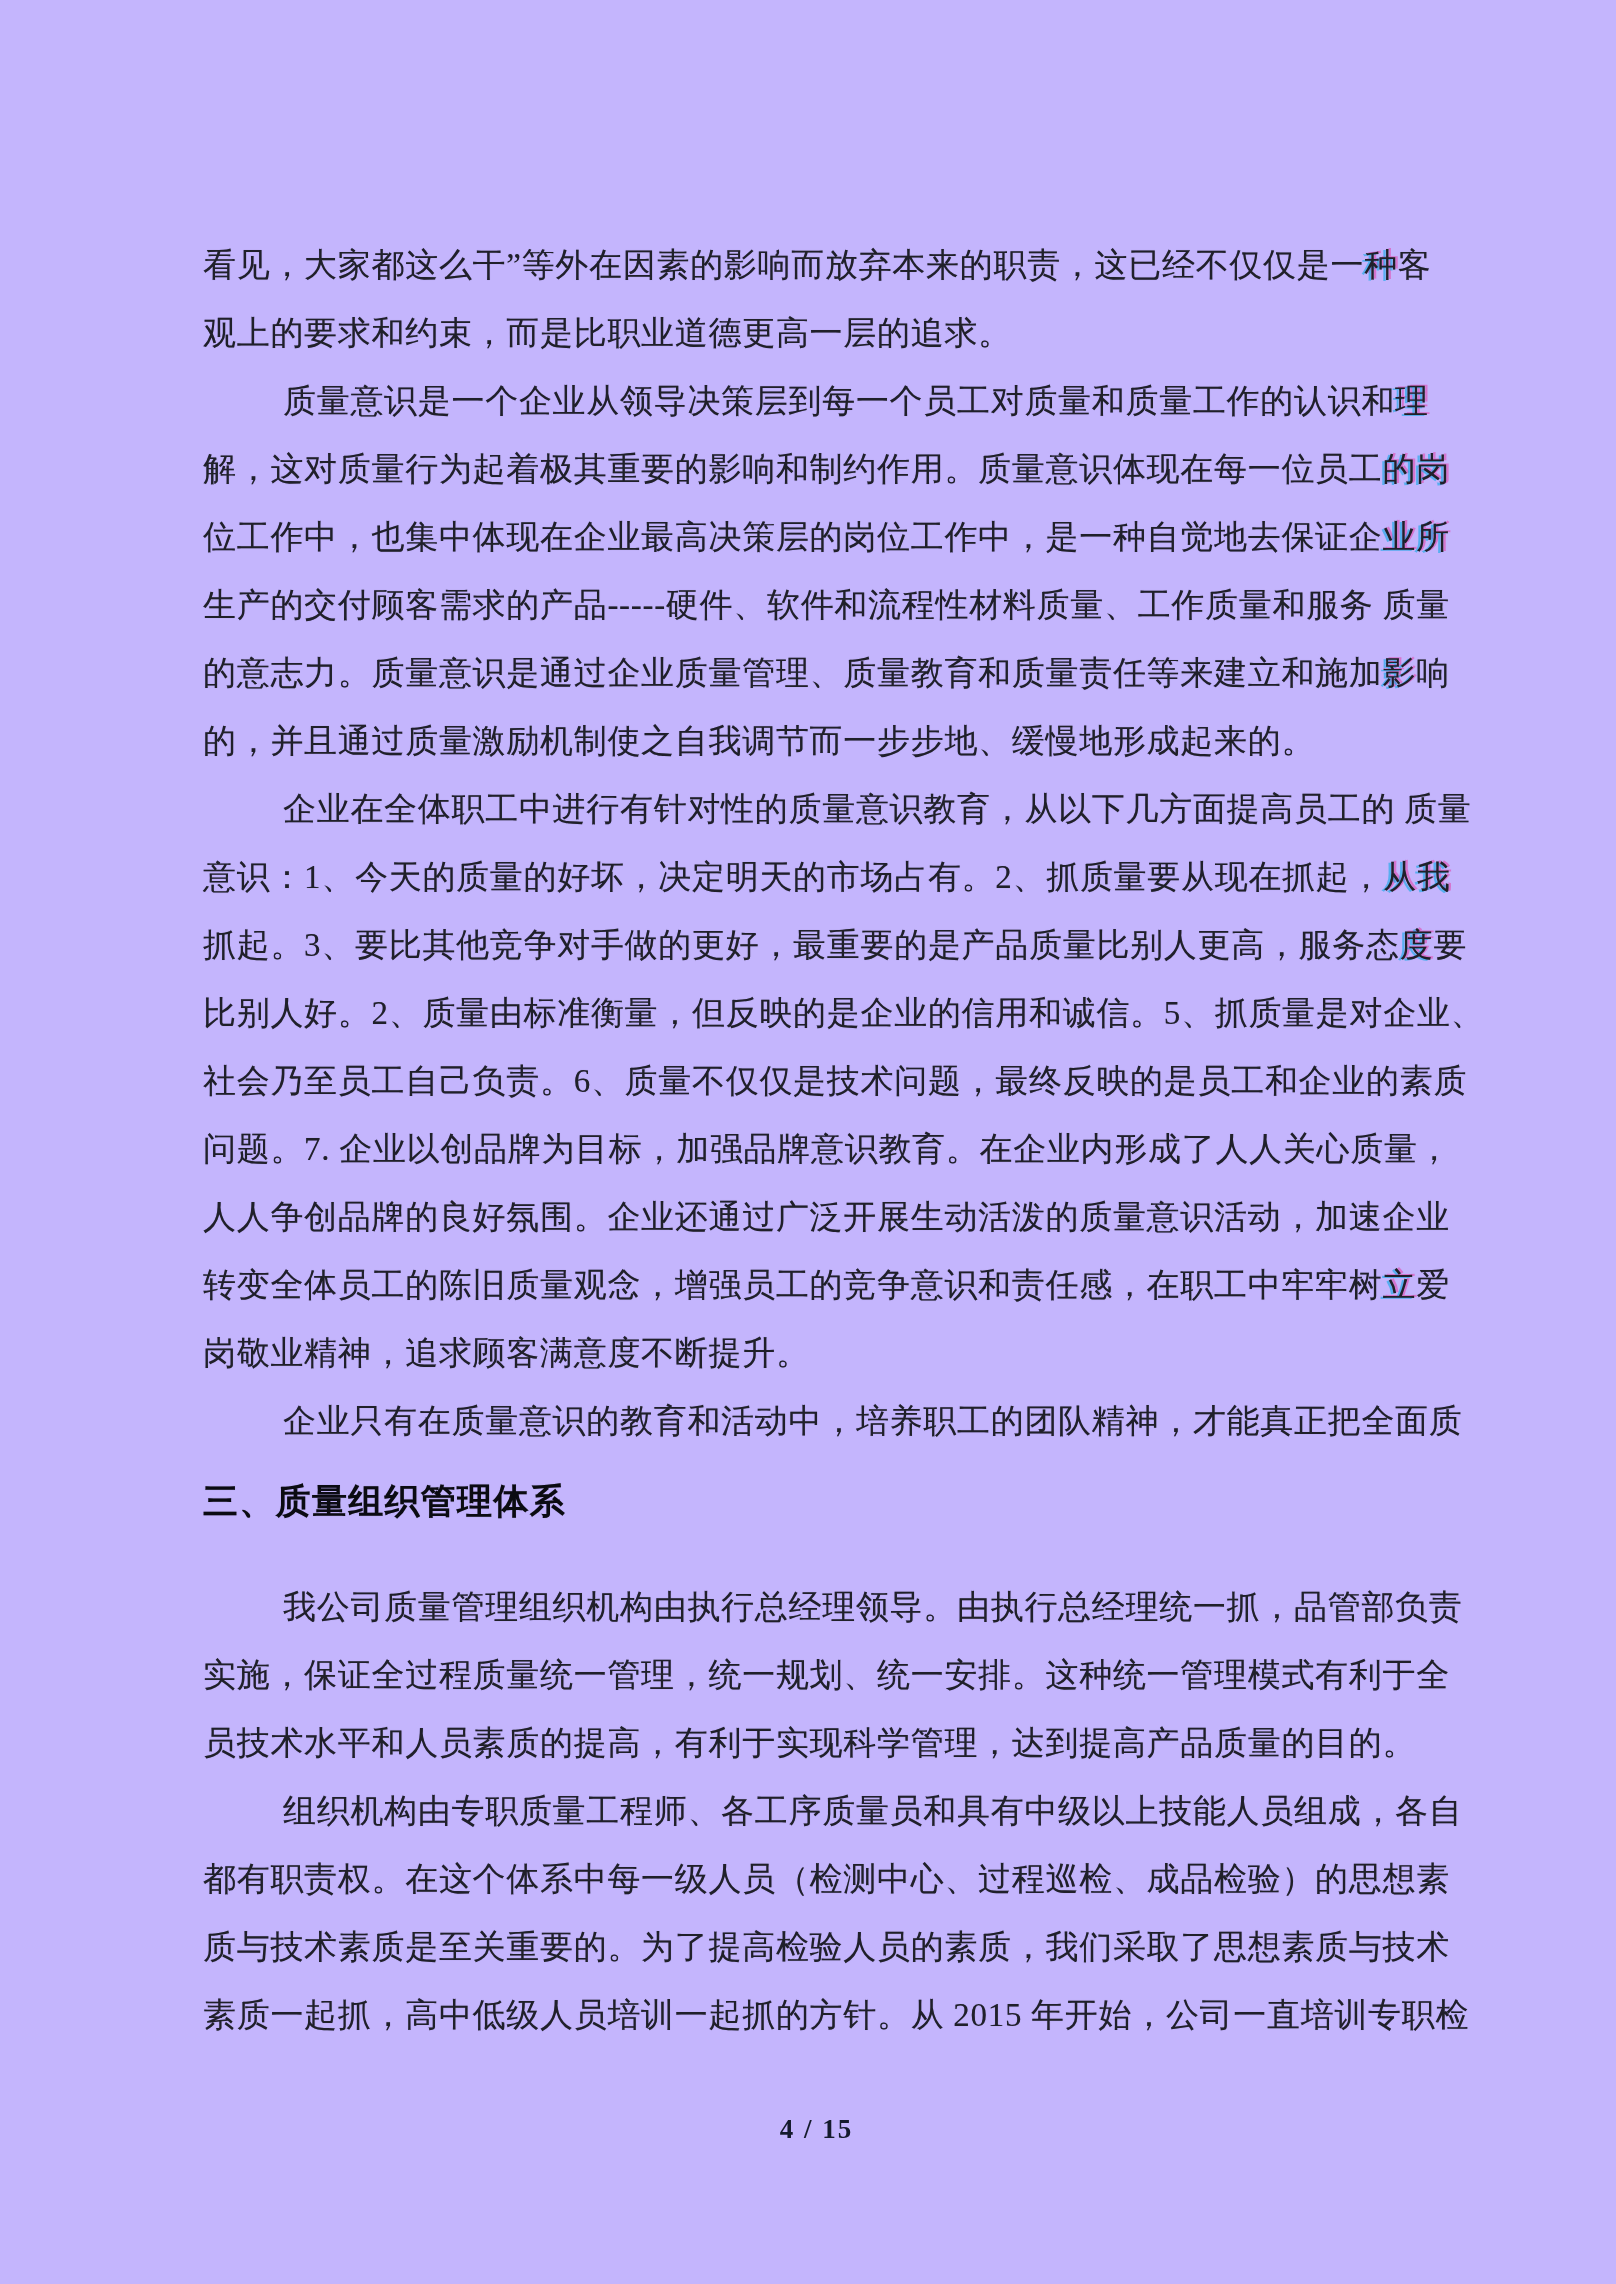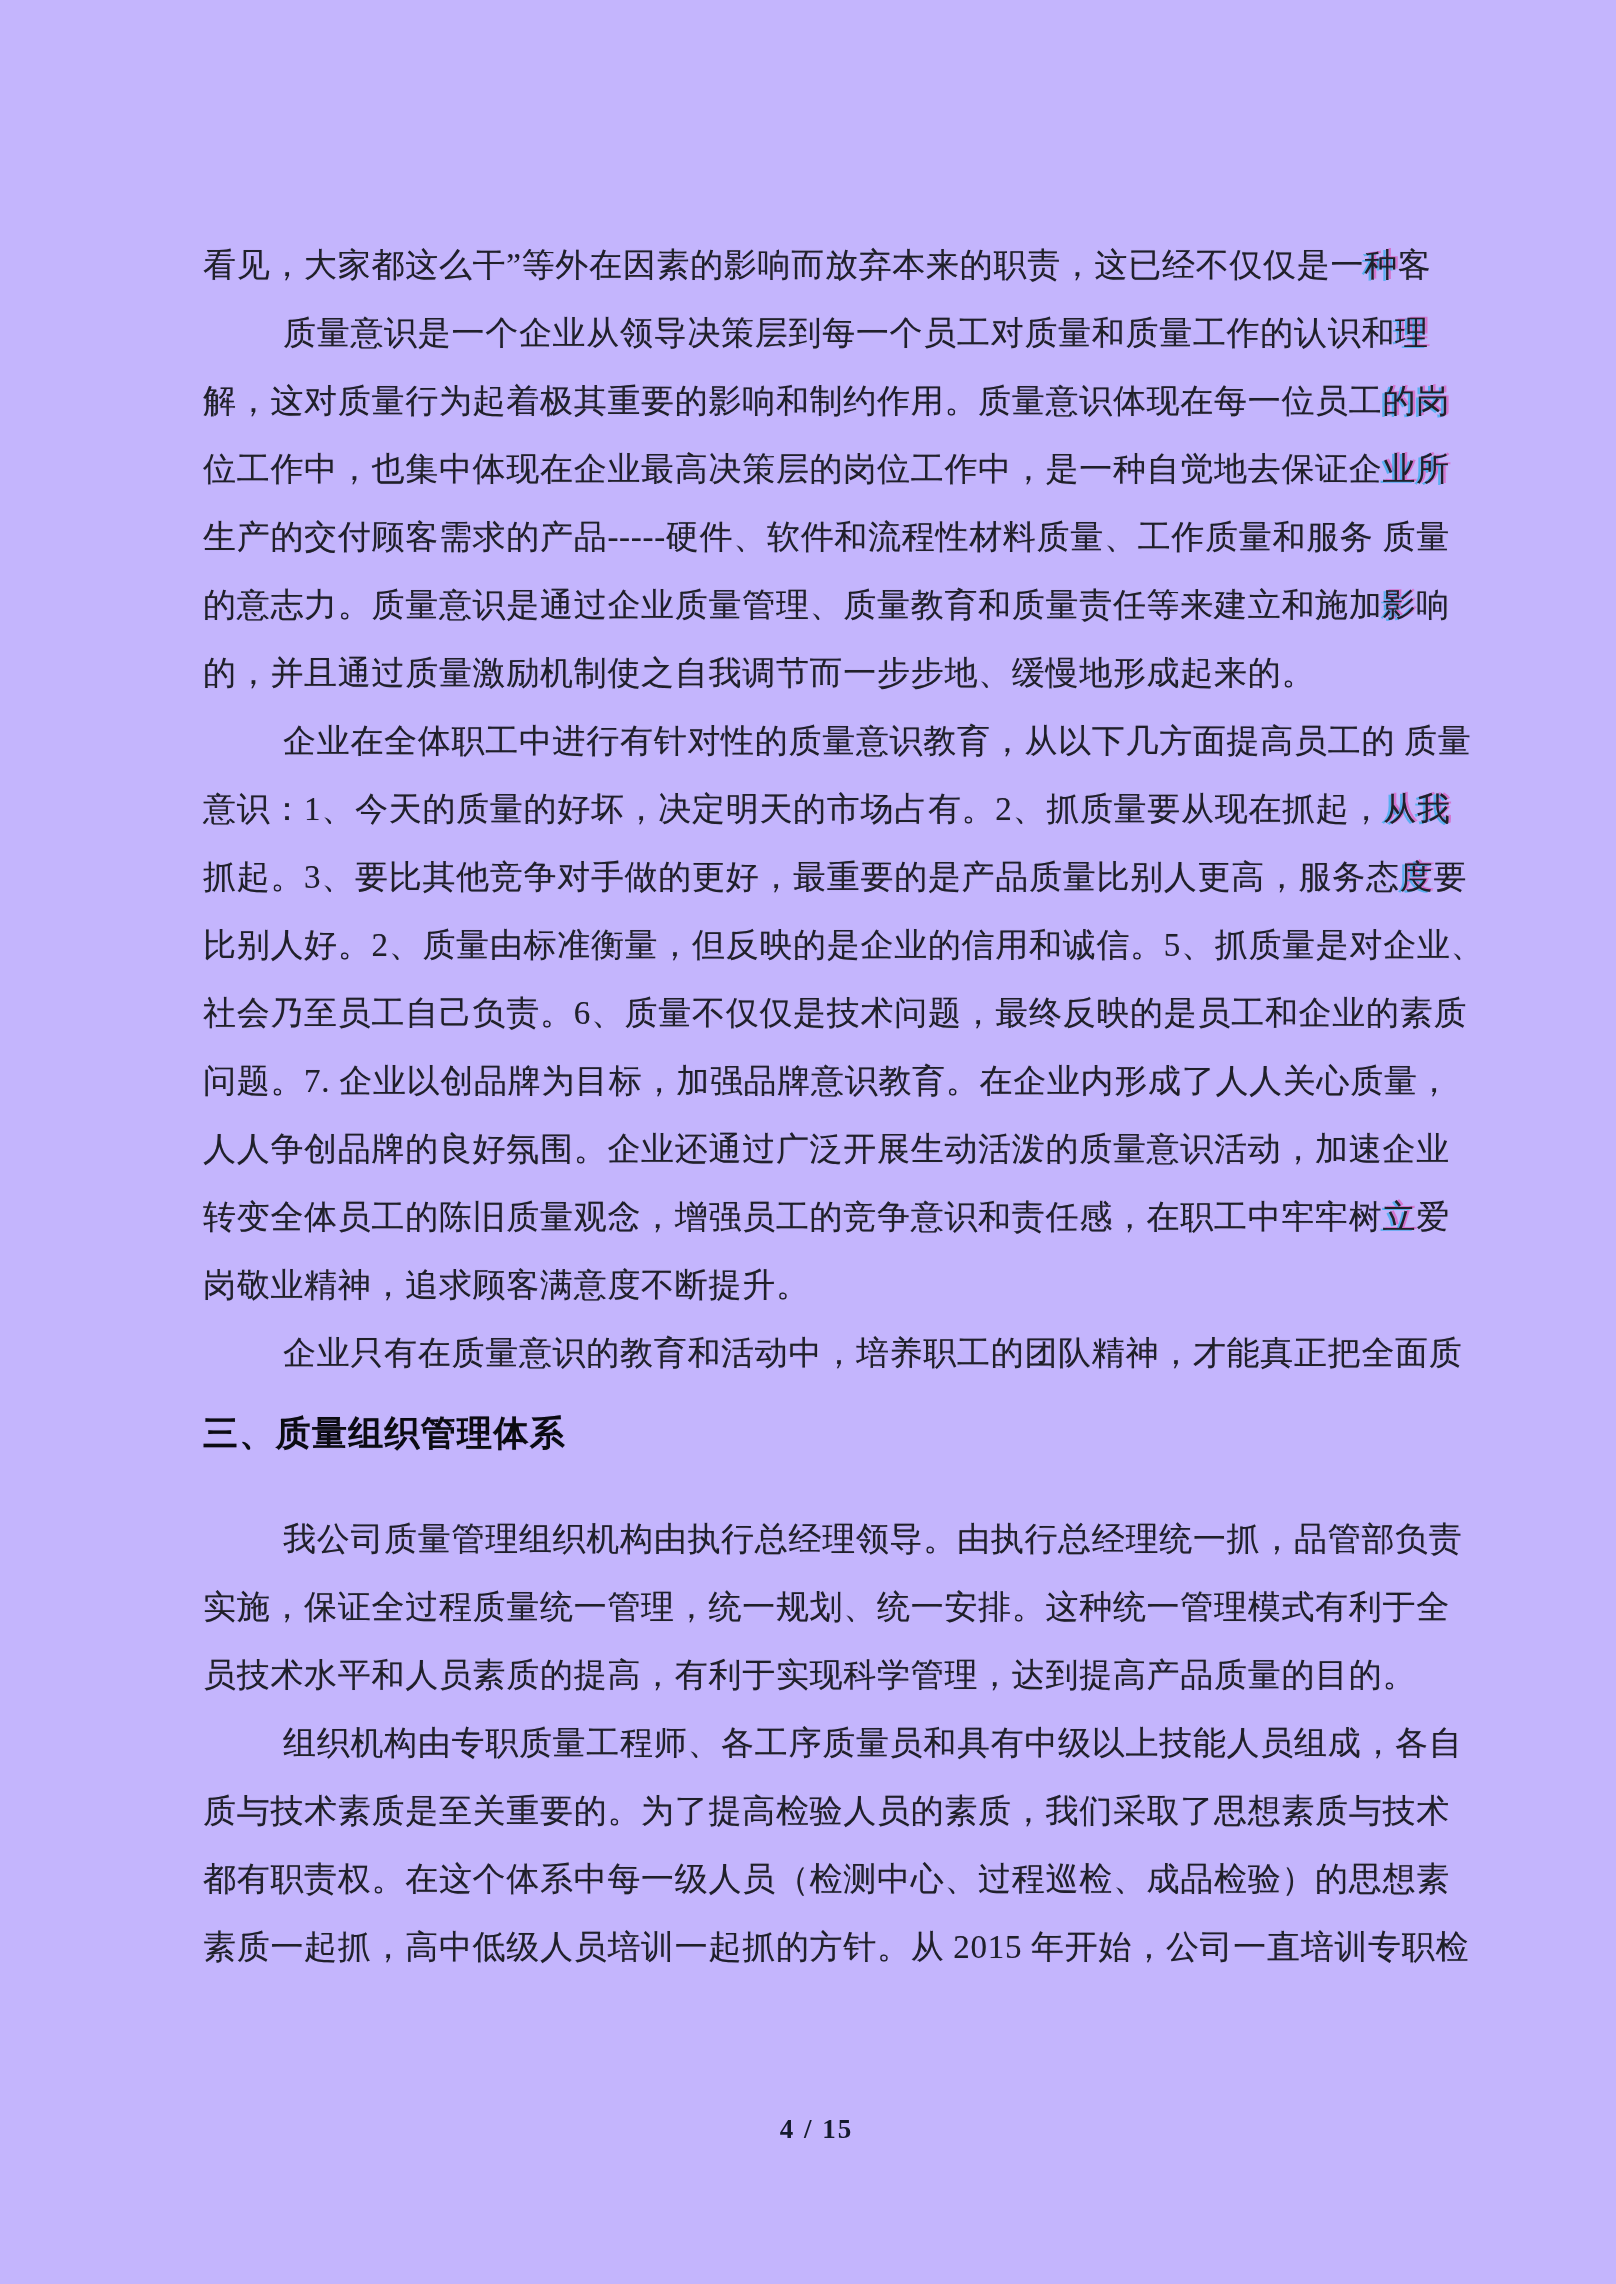--- a/index.html
+++ b/index.html
@@ -71,20 +71,21 @@
     letter-spacing: 2px;
   }
 </style>
 </head>
 <body>
 
 <div class="page">
   <div class="text-block">
 
     <div class="line j">看见，大家都这么干”等外在因素的影响而放弃本来的职责，这已经不仅仅是一<span class="fx">种</span>客</div>
+    <div class="line end">观上的要求和约束，而是比职业道德更高一层的追求。</div>
 
     <div class="line j indent">质量意识是一个企业从领导决策层到每一个员工对质量和质量工作的认识和<span class="fx">理</span></div>
     <div class="line j">解，这对质量行为起着极其重要的影响和制约作用。质量意识体现在每一位员工<span class="fx">的岗</span></div>
     <div class="line j">位工作中，也集中体现在企业最高决策层的岗位工作中，是一种自觉地去保证企<span class="fx">业所</span></div>
     <div class="line j">生产的交付顾客需求的产品-----硬件、软件和流程性材料质量、工作质量和服务 质量</div>
     <div class="line j">的意志力。质量意识是通过企业质量管理、质量教育和质量责任等来建立和施加<span class="fx">影</span>响</div>
     <div class="line end">的，并且通过质量激励机制使之自我调节而一步步地、缓慢地形成起来的。</div>
 
     <div class="line j indent">企业在全体职工中进行有针对性的质量意识教育，从以下几方面提高员工的 质量</div>
     <div class="line j">意识：1、今天的质量的好坏，决定明天的市场占有。2、抓质量要从现在抓起，<span class="fx">从我</span></div>
@@ -98,21 +99,21 @@
 
     <div class="line j indent">企业只有在质量意识的教育和活动中，培养职工的团队精神，才能真正把全面质</div>
 
     <div class="heading">三、质量组织管理体系</div>
 
     <div class="line j indent">我公司质量管理组织机构由执行总经理领导。由执行总经理统一抓，品管部负责</div>
     <div class="line j">实施，保证全过程质量统一管理，统一规划、统一安排。这种统一管理模式有利于全</div>
     <div class="line end">员技术水平和人员素质的提高，有利于实现科学管理，达到提高产品质量的目的。</div>
 
     <div class="line j indent">组织机构由专职质量工程师、各工序质量员和具有中级以上技能人员组成，各自</div>
+    <div class="line j">都有职责权。在这个体系中每一级人员（检测中心、过程巡检、成品检验）的思想素</div>
     <div class="line j">质与技术素质是至关重要的。为了提高检验人员的素质，我们采取了思想素质与技术</div>
-    <div class="line j">都有职责权。在这个体系中每一级人员（检测中心、过程巡检、成品检验）的思想素</div>
     <div class="line j">素质一起抓，高中低级人员培训一起抓的方针。从 2015 年开始，公司一直培训专职检</div>
 
   </div>
 
   <div class="footer">4 / 15</div>
 </div>
 
 
 </body></html>

